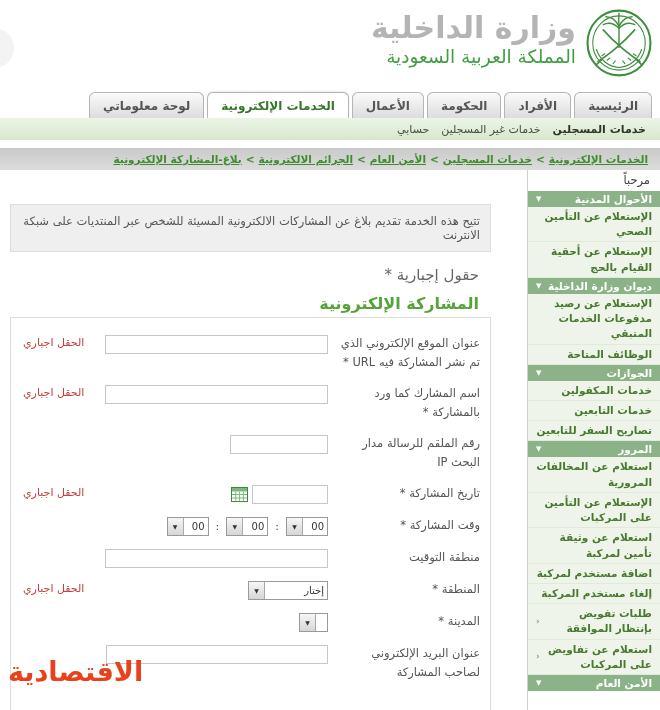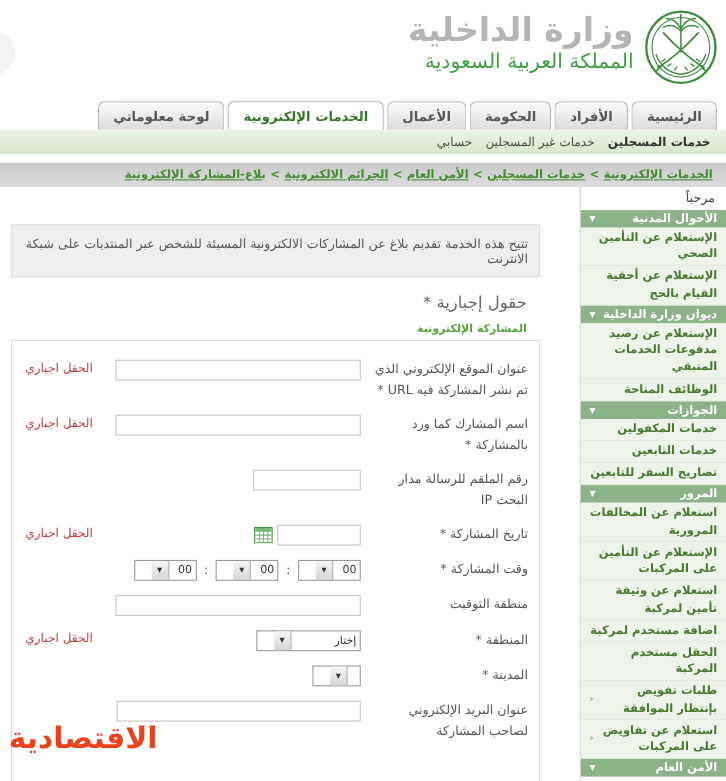--- a/index.html
+++ b/index.html
@@ -40,33 +40,33 @@
   .shead .arr{font-size:7px;color:#fff;}
   .sitem{background:#eef4ea;color:#47792f;font-size:10.5px;font-weight:bold;
     padding:2px 8px;border-bottom:1px solid #dfead9;text-align:right;line-height:1.45;
     cursor:pointer;display:flex;justify-content:space-between;align-items:center;}
   .sitem .iarr{font-size:9px;color:#88a57c;margin-right:4px;}
   
   .main{flex:1;position:relative;border-radius:15px;}
   .desc{margin:34px 36px 0 10px;background:#efefef;border:1px solid #ddd;
     padding:9px 10px;font-size:11.5px;color:#555;text-align:right;}
   .req{margin:14px 48px 0 0;text-align:right;font-size:15px;color:#666;}
-  .sect{margin:10px 48px 4px 0;text-align:right;font-size:10px;color:#55a339;font-weight:bold;}
+  .sect{margin:10px 48px 4px 0;text-align:right;font-size:16px;color:#55a339;font-weight:bold;}
   .formbox{margin:4px 36px 0 10px;border:1px solid #ddd;padding:16px 10px 24px 8px;}
   .frow{display:flex;align-items:flex-start;margin-bottom:12px;}
   .flabel{width:152px;flex:none;text-align:right;font-size:11.5px;color:#555;
     line-height:1.65;padding-left:8px;box-sizing:border-box;}
   .fctrl{width:228px;flex:none;display:flex;justify-content:flex-start;align-items:center;
     gap:4px;padding-top:1px;}
   .reqnote{flex:1;text-align:left;font-size:11px;color:#c43b3b;padding:2px 4px 0 4px;}
   .ti{height:19px;border:1px solid #c6c6c6;background:#fff;box-sizing:border-box;
     font-size:11px;padding:0 3px;font-family:inherit;}
   .w-wide{width:223px;} .w-ip{width:98px;} .w-date{width:76px;} .w-email{width:222px;}
   .fsel{display:flex;border:1px solid #999;background:#fff;height:19px;box-sizing:border-box;
-    align-items:stretch;cursor:pointer;padding-left:15px;}
+    align-items:stretch;cursor:pointer;}
   .fval{display:block;font-size:10px;color:#333;padding:3px 3px 0 2px;text-align:right;}
   .fbtn{width:15px;background:linear-gradient(#f6f6f6,#d6d6d6);border-right:1px solid #aaa;
     display:flex;align-items:center;justify-content:center;font-size:6px;color:#333;}
   .fsel.time .fval{width:19px;} .fsel.region .fval{width:57px;} .fsel.city .fval{width:6px;}
   .colon{font-size:11px;color:#444;margin:0 3px;}
   .calwrap{display:flex;align-items:center;cursor:pointer;}
   .watermark{position:absolute;top:486px;left:8px;font-size:27px;font-weight:bold;color:#e8421c;}
 </style>
 </head>
 <body>
@@ -176,21 +176,21 @@
         <div class="sitem">
           <span>الإستعلام عن التأمين على المركبات</span>
         </div>
         <div class="sitem">
           <span>استعلام عن وثيقة تأمين لمركبة</span>
         </div>
         <div class="sitem">
           <span>اضافة مستخدم لمركبة</span>
         </div>
         <div class="sitem">
-          <span>الحقل مستخدم المركبة</span>
+          <span>إلغاء مستخدم المركبة</span>
         </div>
         <div class="sitem">
           <span>طلبات تفويض بإنتظار الموافقة</span>
           <span class="iarr">‹</span>
         </div>
         <div class="sitem">
           <span>استعلام عن تفاويض على المركبات</span>
           <span class="iarr">‹</span>
         </div>
         <div class="shead">

